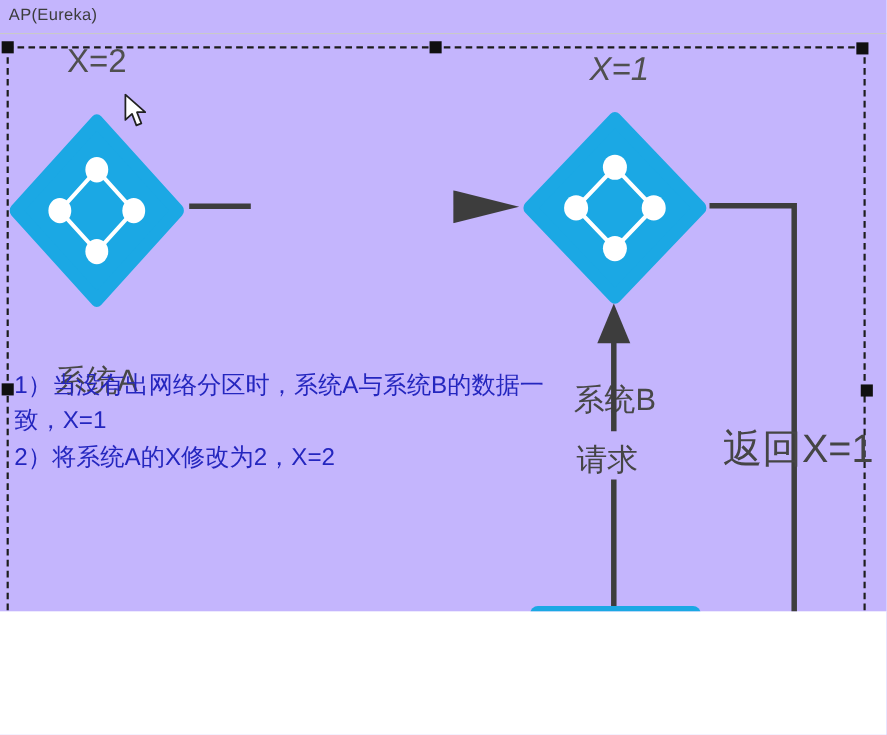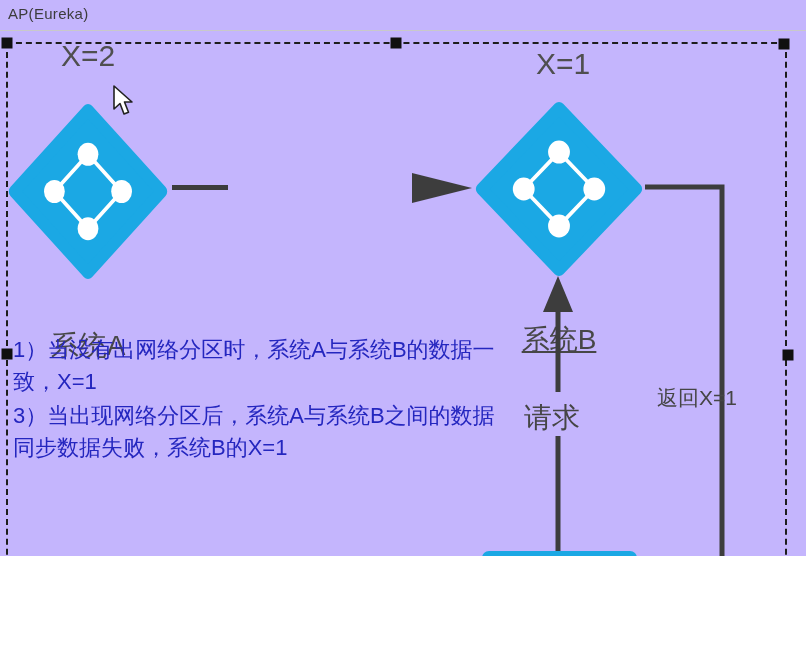--- a/index.html
+++ b/index.html
@@ -37,21 +37,21 @@
   }
   .sync-line { position:absolute; left:172px; top:185px; width:56px; height:5px; background:#3d3d3d; }
   .sync-label {
     position:absolute; left:227px; top:170px; font-size:29px; color:#3b3b3b;
     letter-spacing:1px; white-space:nowrap;
   }
   .edge-label {
     position:absolute; color:#454545; white-space:nowrap;
   }
   .request-label { left:524px; top:399px; font-size:28px; }
-  .return-label  { left:657px; top:384px; font-size:21px; }
+  .return-label  { left:657px; top:384px; font-size:36px; }
   
   .notes {
     position:absolute; left:13px; top:334px; width:498px;
     font-size:22px; line-height:32px; color:#2426bf;
   }
   .notes p { margin:0 0 2px 0; }
   .abs { position:absolute; }
 </style>
 </head>
 <body>
@@ -62,21 +62,21 @@
   <div class="header-divider"></div>
 
   <div class="selection-box"></div>
   <div class="handle" style="left:7px;  top:43px;"></div>
   <div class="handle" style="left:396px;top:43px;"></div>
   <div class="handle" style="left:784px;top:44px;"></div>
   <div class="handle" style="left:7px;  top:354px;"></div>
   <div class="handle" style="left:788px;top:355px;"></div>
 
   <div class="value-label" style="left:8px; top:39px; width:160px;">X=2</div>
-  <div class="value-label" style="left:479px; top:47px; width:168px;">X=1</div>
+  <div class="value-label" style="left:479px; top:47px; width:168px;font-style:italic;">X=1</div>
 
   <svg class="abs" style="left:8px; top:103px;" width="160" height="177" viewBox="0 0 100 100" preserveAspectRatio="none">
     <polygon points="50,4 96,50 50,96 4,50" fill="#1BA8E4" stroke="#1BA8E4" stroke-width="7" stroke-linejoin="round"></polygon>
     <g>
       <path d="M50,29 L71,50 L50,71 L29,50 Z" fill="none" stroke="#ffffff" stroke-width="2.2"></path>
       <circle cx="50" cy="29" r="6.5" fill="#ffffff"></circle>
       <circle cx="71" cy="50" r="6.5" fill="#ffffff"></circle>
       <circle cx="50" cy="71" r="6.5" fill="#ffffff"></circle>
       <circle cx="29" cy="50" r="6.5" fill="#ffffff"></circle>
     </g>
@@ -87,21 +87,21 @@
     <g>
       <path d="M50,29 L71,50 L50,71 L29,50 Z" fill="none" stroke="#ffffff" stroke-width="2.2"></path>
       <circle cx="50" cy="29" r="6.5" fill="#ffffff"></circle>
       <circle cx="71" cy="50" r="6.5" fill="#ffffff"></circle>
       <circle cx="50" cy="71" r="6.5" fill="#ffffff"></circle>
       <circle cx="29" cy="50" r="6.5" fill="#ffffff"></circle>
     </g>
   </svg>
 
   <div class="sys-label" style="left:8px; top:291px; width:160px;">系统A</div>
-  <div class="sys-label" style="left:475px; top:285px; width:168px;text-decoration:underline;">系统B</div>
+  <div class="sys-label" style="left:475px; top:309px; width:168px;">系统B</div>
 
   <div class="sync-line"></div>
   <svg class="abs" style="left:412px; top:173px;" width="60" height="30" viewBox="0 0 60 30">
     <polygon points="0,0 60,15 0,30" fill="#3d3d3d"></polygon>
   </svg>
 
   <svg class="abs" style="left:538px; top:274px;" width="42" height="282" viewBox="0 0 42 282">
     <polygon points="20,2 5,38 35,38" fill="#3d3d3d"></polygon>
     <line x1="20" y1="36" x2="20" y2="118" stroke="#3d3d3d" stroke-width="5"></line>
     <line x1="20" y1="162" x2="20" y2="280" stroke="#3d3d3d" stroke-width="5"></line>
@@ -116,20 +116,20 @@
 
   <svg class="abs" style="left:465px; top:548px;" width="190" height="114" viewBox="0 0 190 114">
     <rect x="17" y="3" width="155" height="87" rx="7" fill="#1BA8E4"></rect>
     <rect x="27" y="13" width="135" height="69" rx="2" fill="#fbfdfe"></rect>
     <path d="M17,90 H172 L186,107 a5,5 0 0 1 -5,6 H9 a5,5 0 0 1 -5,-6 Z" fill="#1BA8E4"></path>
     <rect x="77" y="99" width="36" height="9" rx="4.5" fill="#ffffff"></rect>
   </svg>
 
   <div class="notes">
     <p>1）当没有出网络分区时，系统A与系统B的数据一致，X=1</p>
-    <p>3）当出现网络分区后，系统A与系统B之间的数据同步数据失败，系统B的X=1</p>
+    <p>2）将系统A的X修改为2，X=2</p>
   </div>
 
   <svg class="abs" style="left:112px; top:85px;" width="24" height="34" viewBox="0 0 24 34">
     <path d="M2,1 L2,24 L8,18.5 L12,29 L16.5,27.2 L12.5,17 L20,17 Z" fill="#ffffff" stroke="#222222" stroke-width="1.6" stroke-linejoin="round"></path>
   </svg>
 
 </div>
 
 </body></html>

